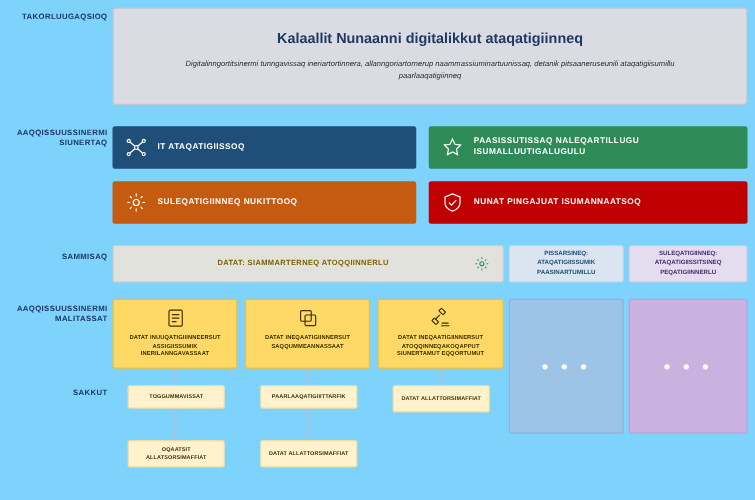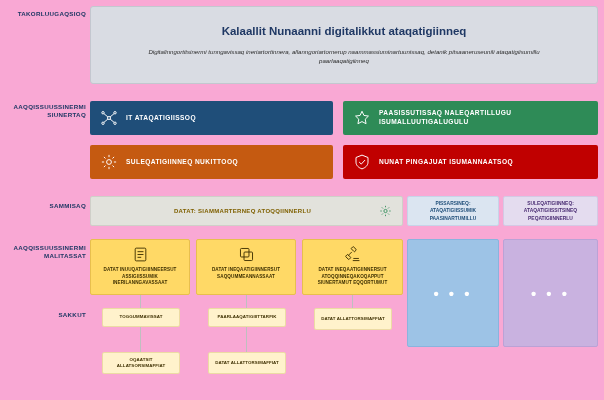--- a/index.html
+++ b/index.html
@@ -10,21 +10,21 @@
   body {
     width: 604px;
     height: 400px;
     font-family: "Liberation Sans", sans-serif;
     overflow: hidden;
   }
   #page {
     position: relative;
     width: 604px;
     height: 400px;
-    background: #f9a8d4;
+    background: #7dd3fc;
   }
 
   
   .rail-label {
     position: absolute;
     color: #1f3864;
     font-weight: bold;
     font-size: 6.2px;
     letter-spacing: 0.3px;
     text-align: right;

